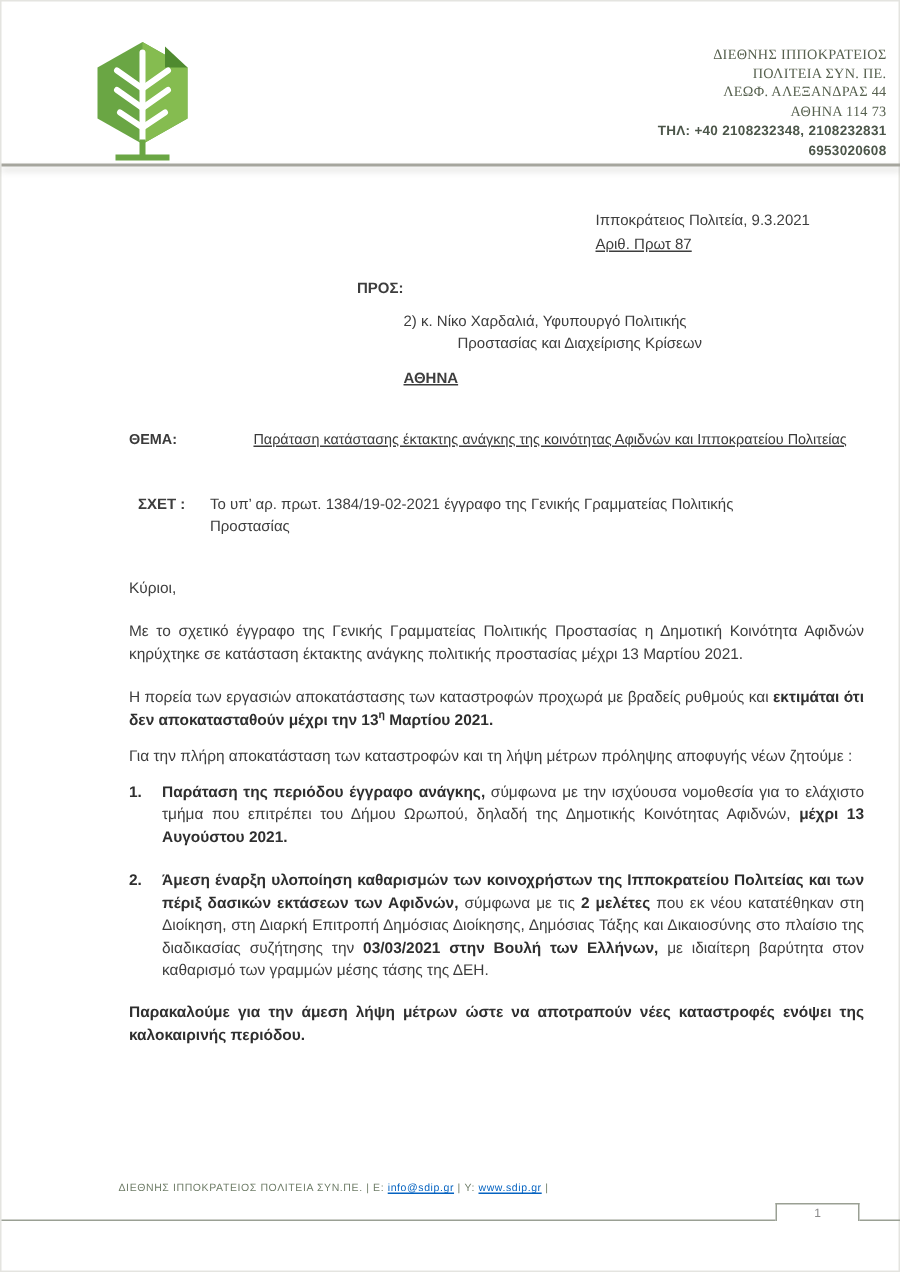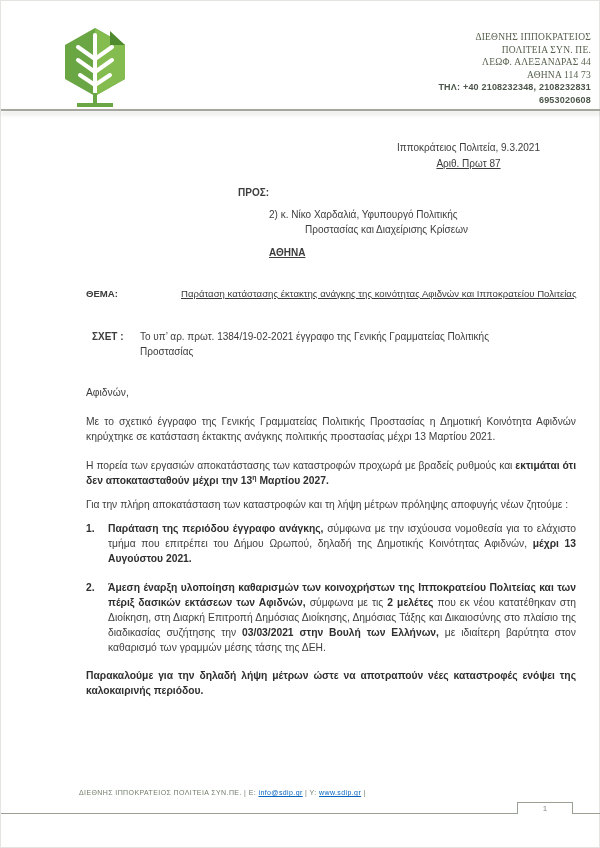--- a/index.html
+++ b/index.html
@@ -36,41 +36,41 @@
   }
   .head-rule {
     position: absolute; top: 108px; left: 0; width: 600px; height: 2px;
     background: #a6a69e;
     box-shadow: 0 3px 4px rgba(110,110,100,0.28);
   }
 
   
   .date-block {
     position: absolute; left: 396px; top: 139px;
-    font-size: 10px; line-height: 16px; color: #3d3d3d; text-align: center;
+    font-size: 10px; line-height: 16px; color: #3d3d3d;
   }
   .protocol { text-decoration: underline; margin-top: 36px; }
 
   
   .pros {
     position: absolute; left: 237px; top: 184px;
     font-size: 10px; line-height: 15px; white-space: nowrap;
   }
   .pros-row { display: flex; }
   .pros-label { font-weight: bold; width: 26px; flex: 0 0 auto; margin-right: 5px; }
   .pros-item2 { margin-top: 7px; }
   .pros-item2b { padding-left: 36px; }
   .pros-city { margin-top: 8px; font-weight: bold; text-decoration: underline; }
 
   
   .subject {
     position: absolute; left: 85px; top: 287px;
     font-size: 9.6px; white-space: nowrap; color: #3a3a3a;
   }
-  .subject .lbl { font-weight: bold; margin-right: 15px; }
+  .subject .lbl { font-weight: bold; margin-right: 3px; }
   .subject .txt { text-decoration: underline; margin-left: 48px; }
   .ref {
     position: absolute; left: 85px; top: 328px; width: 420px;
     font-size: 10px; line-height: 15px; display: flex; justify-content: center;
   }
   .ref .lbl { font-weight: bold; width: 36px; flex: 0 0 auto; margin-right: 12px; }
   .ref .txt { width: 360px; }
 
   
   .letter-body {
@@ -168,40 +168,40 @@
   <div class="subject">
     <span class="lbl">ΘΕΜΑ:</span><span class="txt">Παράταση κατάστασης έκτακτης ανάγκης της κοινότητας Αφιδνών και Ιπποκρατείου Πολιτείας</span>
   </div>
 
   <div class="ref">
     <span class="lbl">ΣΧΕΤ :</span>
     <span class="txt">Το υπ’ αρ. πρωτ. 1384/19-02-2021 έγγραφο της Γενικής Γραμματείας Πολιτικής Προστασίας</span>
   </div>
 
   <div class="letter-body">
-    <p class="salutation">Αφιδνών,</p>
+    <p class="salutation">Κύριοι,</p>
 
     <p class="p1">Με το σχετικό έγγραφο της Γενικής Γραμματείας Πολιτικής Προστασίας η Δημοτική Κοινότητα Αφιδνών κηρύχτηκε σε κατάσταση έκτακτης ανάγκης πολιτικής προστασίας μέχρι 13 Μαρτίου 2021.</p>
 
-    <p class="p2"><span>Η πορεία των εργασιών αποκατάστασης των καταστροφών προχωρά με βραδείς ρυθμούς και </span><b>εκτιμάται ότι δεν αποκατασταθούν μέχρι την 13</b><sup class="ord"><b>η</b></sup><b> Μαρτίου 2027.</b></p>
+    <p class="p2"><span>Η πορεία των εργασιών αποκατάστασης των καταστροφών προχωρά με βραδείς ρυθμούς και </span><b>εκτιμάται ότι δεν αποκατασταθούν μέχρι την 13</b><sup class="ord"><b>η</b></sup><b> Μαρτίου 2021.</b></p>
 
     <p class="p3">Για την πλήρη αποκατάσταση των καταστροφών και τη λήψη μέτρων πρόληψης αποφυγής νέων ζητούμε :</p>
 
     <div class="list">
       <div class="li">
         <span class="num">1.</span>
         <span class="litext"><b>Παράταση της περιόδου έγγραφο ανάγκης,</b><span> σύμφωνα με την ισχύουσα νομοθεσία για το ελάχιστο τμήμα που επιτρέπει του Δήμου Ωρωπού,  δηλαδή της  Δημοτικής Κοινότητας Αφιδνών, </span><b>μέχρι 13 Αυγούστου 2021.</b></span>
       </div>
       <div class="li">
         <span class="num">2.</span>
         <span class="litext"><b>Άμεση έναρξη υλοποίηση καθαρισμών των κοινοχρήστων της Ιπποκρατείου Πολιτείας και των πέριξ δασικών εκτάσεων των Αφιδνών,</b><span> σύμφωνα με τις </span><b>2 μελέτες</b><span> που εκ νέου κατατέθηκαν στη Διοίκηση, στη Διαρκή Επιτροπή Δημόσιας Διοίκησης, Δημόσιας Τάξης και Δικαιοσύνης στο πλαίσιο της διαδικασίας συζήτησης την </span><b>03/03/2021  στην Βουλή  των Ελλήνων,</b><span> με ιδιαίτερη βαρύτητα στον καθαρισμό των γραμμών μέσης τάσης της ΔΕΗ.</span></span>
       </div>
     </div>
 
-    <p class="closing">Παρακαλούμε για την δηλαδή λήψη μέτρων ώστε να αποτραπούν νέες καταστροφές ενόψει της καλοκαιρινής περιόδου.</p>
+    <p class="closing">Παρακαλούμε για την άμεση λήψη μέτρων ώστε να αποτραπούν νέες καταστροφές ενόψει της καλοκαιρινής περιόδου.</p>
   </div>
 
   <div class="footer">
     <span>ΔΙΕΘΝΗΣ ΙΠΠΟΚΡΑΤΕΙΟΣ ΠΟΛΙΤΕΙΑ ΣΥΝ.ΠΕ.  |</span>
     <span>Ε:</span>
     <a>info@sdip.gr</a>
     <span>|  Υ:</span>
     <a>www.sdip.gr</a>
     <span>|</span>
   </div>

